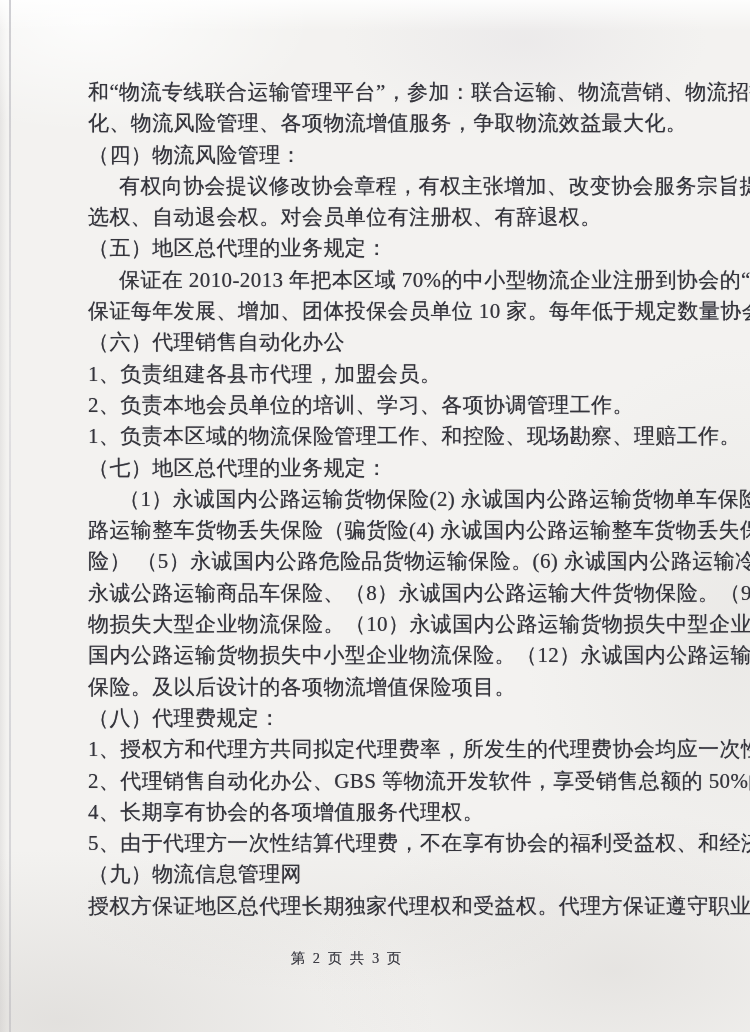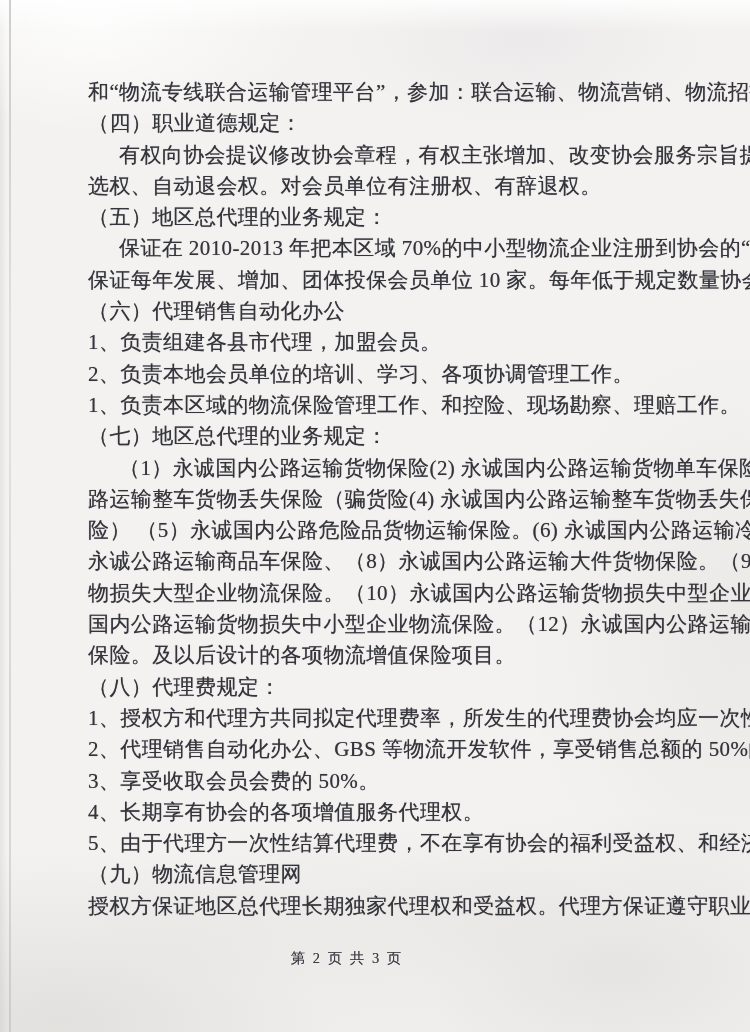--- a/index.html
+++ b/index.html
@@ -56,41 +56,41 @@
     transform:translateX(-28px);
   }
 </style>
 </head>
 <body>
 
 <div class="page">
   <div class="fold-line"></div>
   <div class="content">
       <div class="line">和“物流专线联合运输管理平台”，参加：联合运输、物流营销、物流招投标、物流办公自动</div>
-      <div class="line">（四）职业道德规定：</div>
+      <div class="line">化、物流风险管理、各项物流增值服务，争取物流效益最大化。</div>
+      <div class="line">（四）物流风险管理：</div>
       <div class="line indent">有权向协会提议修改协会章程，有权主张增加、改变协会服务宗旨提议、有选举权、当</div>
       <div class="line">选权、自动退会权。对会员单位有注册权、有辞退权。</div>
       <div class="line">（五）地区总代理的业务规定：</div>
       <div class="line indent">保证在 2010-2013 年把本区域 70%的中小型物流企业注册到协会的“物流信息管理网”。</div>
       <div class="line">保证每年发展、增加、团体投保会员单位 10 家。每年低于规定数量协会有权调整代理权。</div>
       <div class="line">（六）代理销售自动化办公</div>
       <div class="line">1、负责组建各县市代理，加盟会员。</div>
       <div class="line">2、负责本地会员单位的培训、学习、各项协调管理工作。</div>
       <div class="line">1、负责本区域的物流保险管理工作、和控险、现场勘察、理赔工作。</div>
       <div class="line">（七）地区总代理的业务规定：</div>
       <div class="line indent">（1）永诚国内公路运输货物保险(2) 永诚国内公路运输货物单车保险（3）永诚国内公</div>
       <div class="line">路运输整车货物丢失保险（骗货险(4) 永诚国内公路运输整车货物丢失保险单车保险（骗货</div>
       <div class="line">险） （5）永诚国内公路危险品货物运输保险。(6) 永诚国内公路运输冷藏车货物保险（7）</div>
       <div class="line">永诚公路运输商品车保险、（8）永诚国内公路运输大件货物保险。（9）永诚国内公路运输货</div>
       <div class="line">物损失大型企业物流保险。（10）永诚国内公路运输货物损失中型企业物流保险。（11）永诚</div>
       <div class="line">国内公路运输货物损失中小型企业物流保险。（12）永诚国内公路运输货物损失小型企业物流</div>
       <div class="line">保险。及以后设计的各项物流增值保险项目。</div>
       <div class="line">（八）代理费规定：</div>
       <div class="line">1、授权方和代理方共同拟定代理费率，所发生的代理费协会均应一次性付清。</div>
       <div class="line">2、代理销售自动化办公、GBS 等物流开发软件，享受销售总额的 50%的业务酬金。</div>
-      <div class="line">3、享受收取会员会费的 50%。</div>
       <div class="line">4、长期享有协会的各项增值服务代理权。</div>
       <div class="line">5、由于代理方一次性结算代理费，不在享有协会的福利受益权、和经济债务权。</div>
       <div class="line">（九）物流信息管理网</div>
       <div class="line">授权方保证地区总代理长期独家代理权和受益权。代理方保证遵守职业道德，不能和其它保</div>
     </div>
   <div class="footer">第 2 页 共 3 页</div>
 </div>
 
 </body></html>

